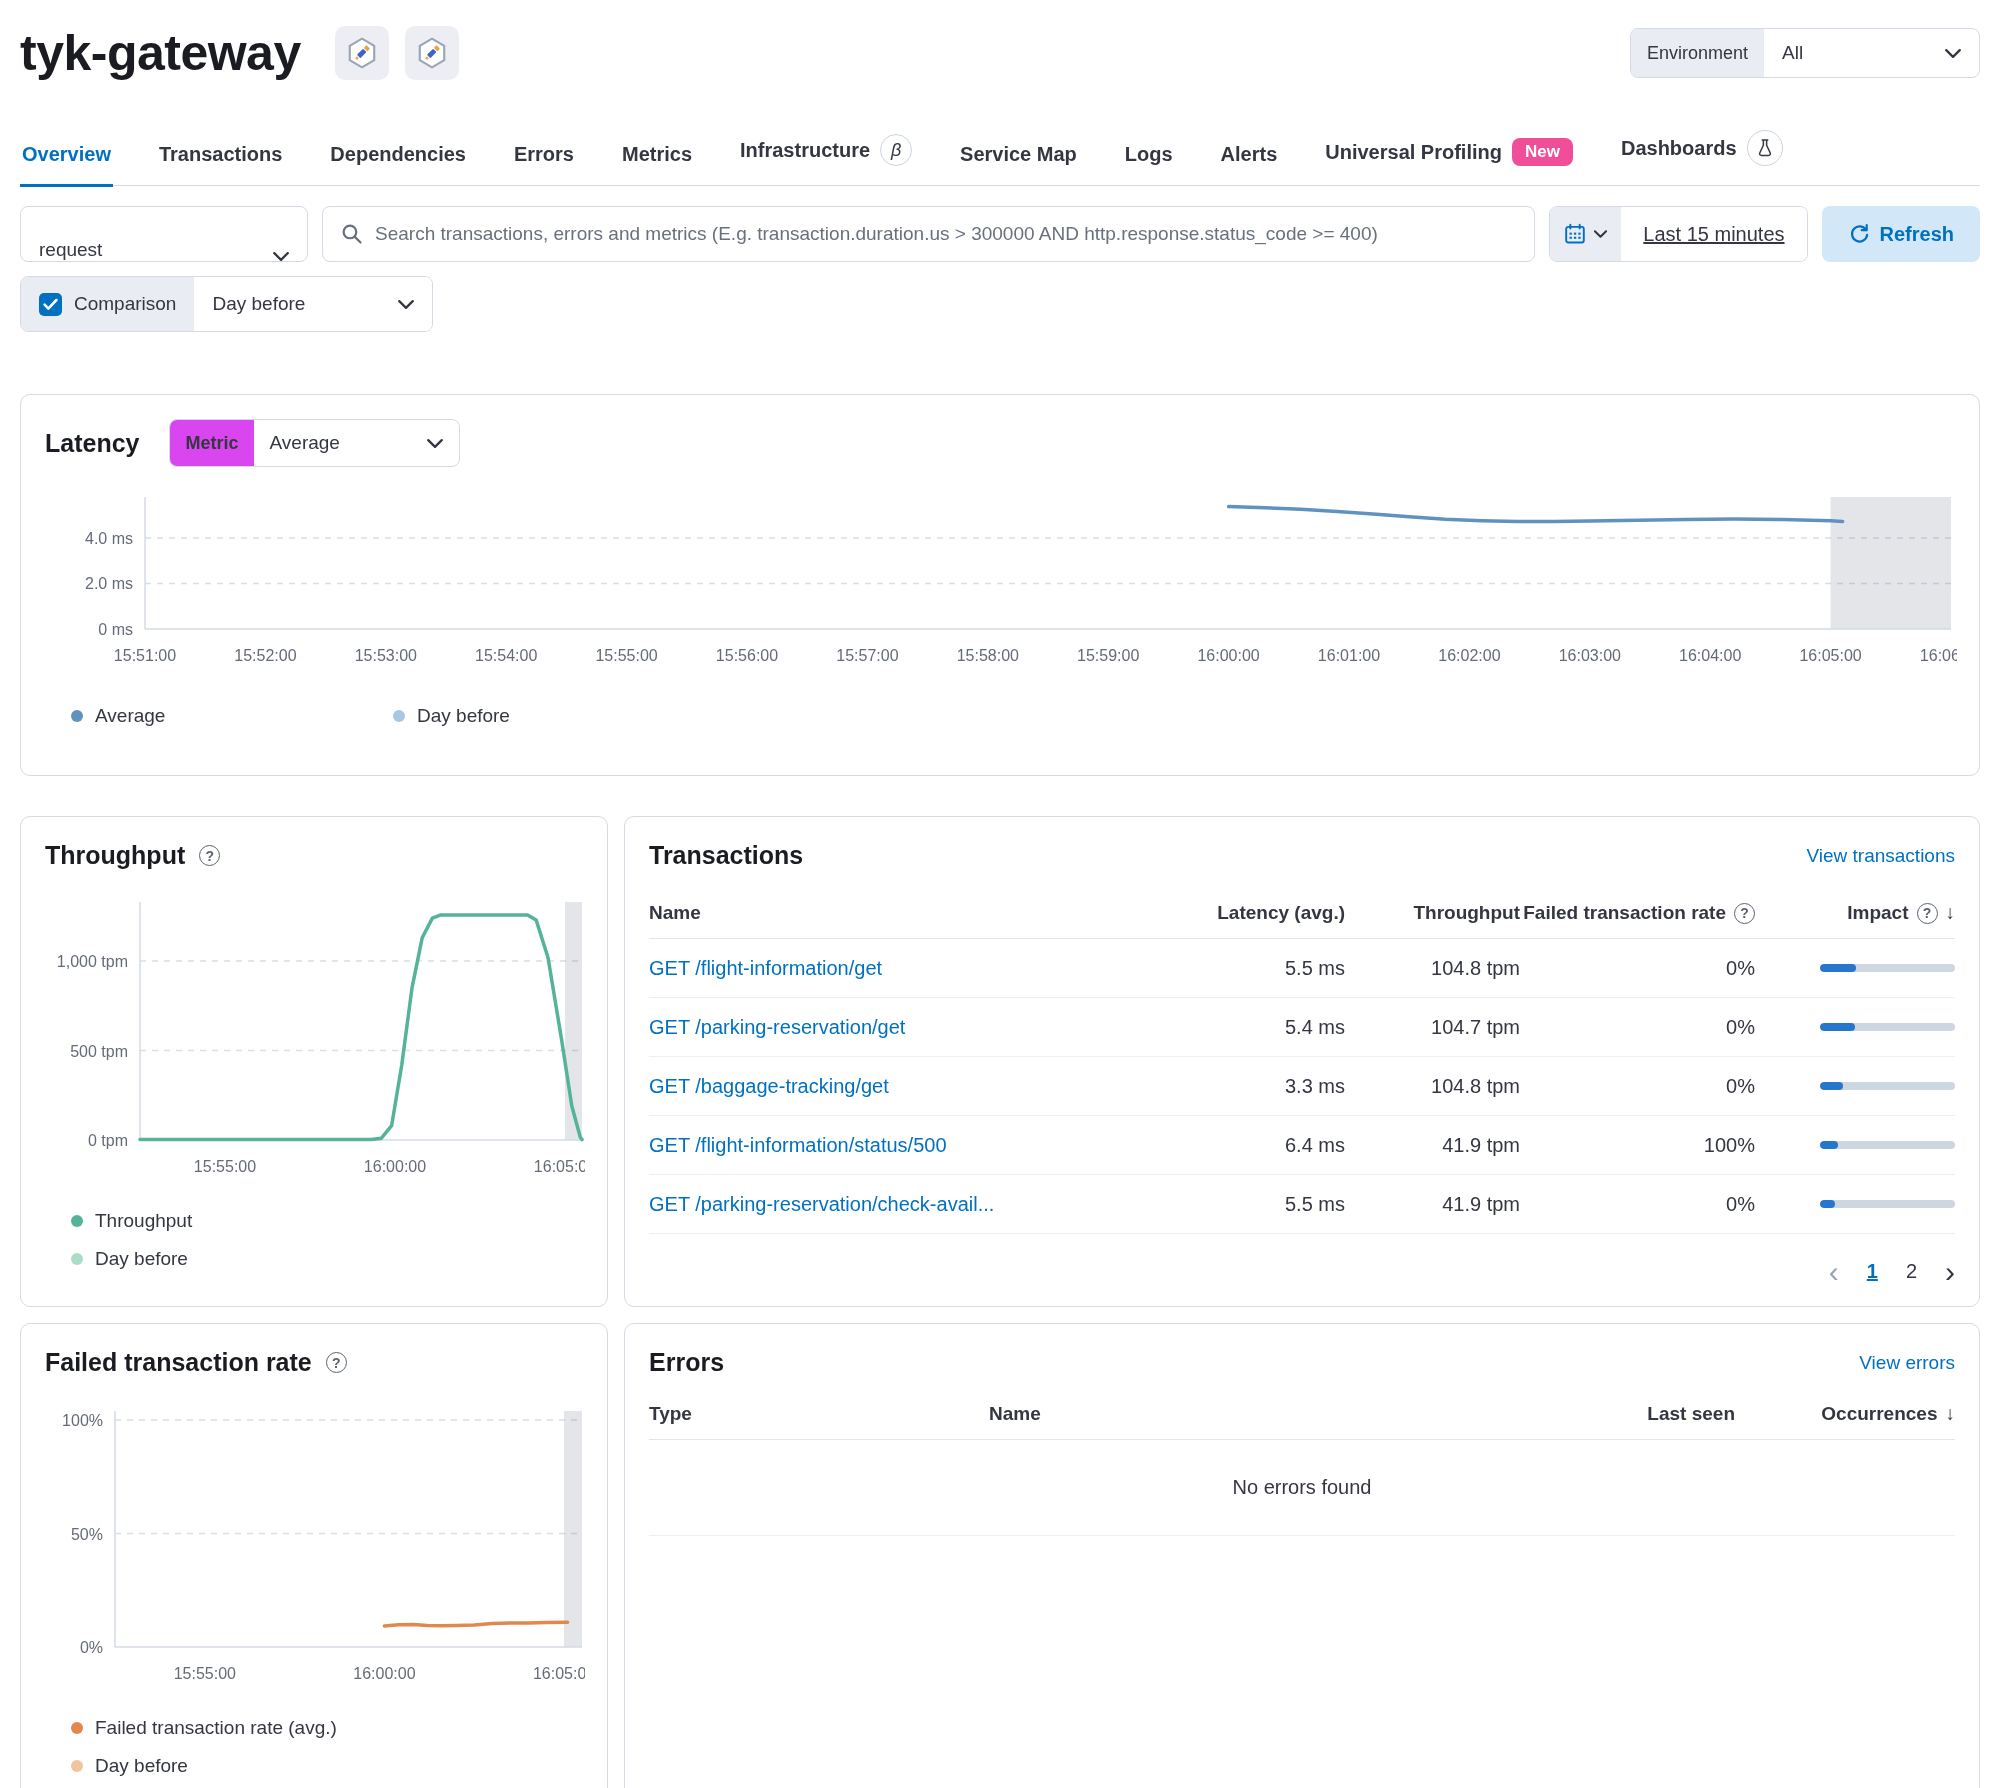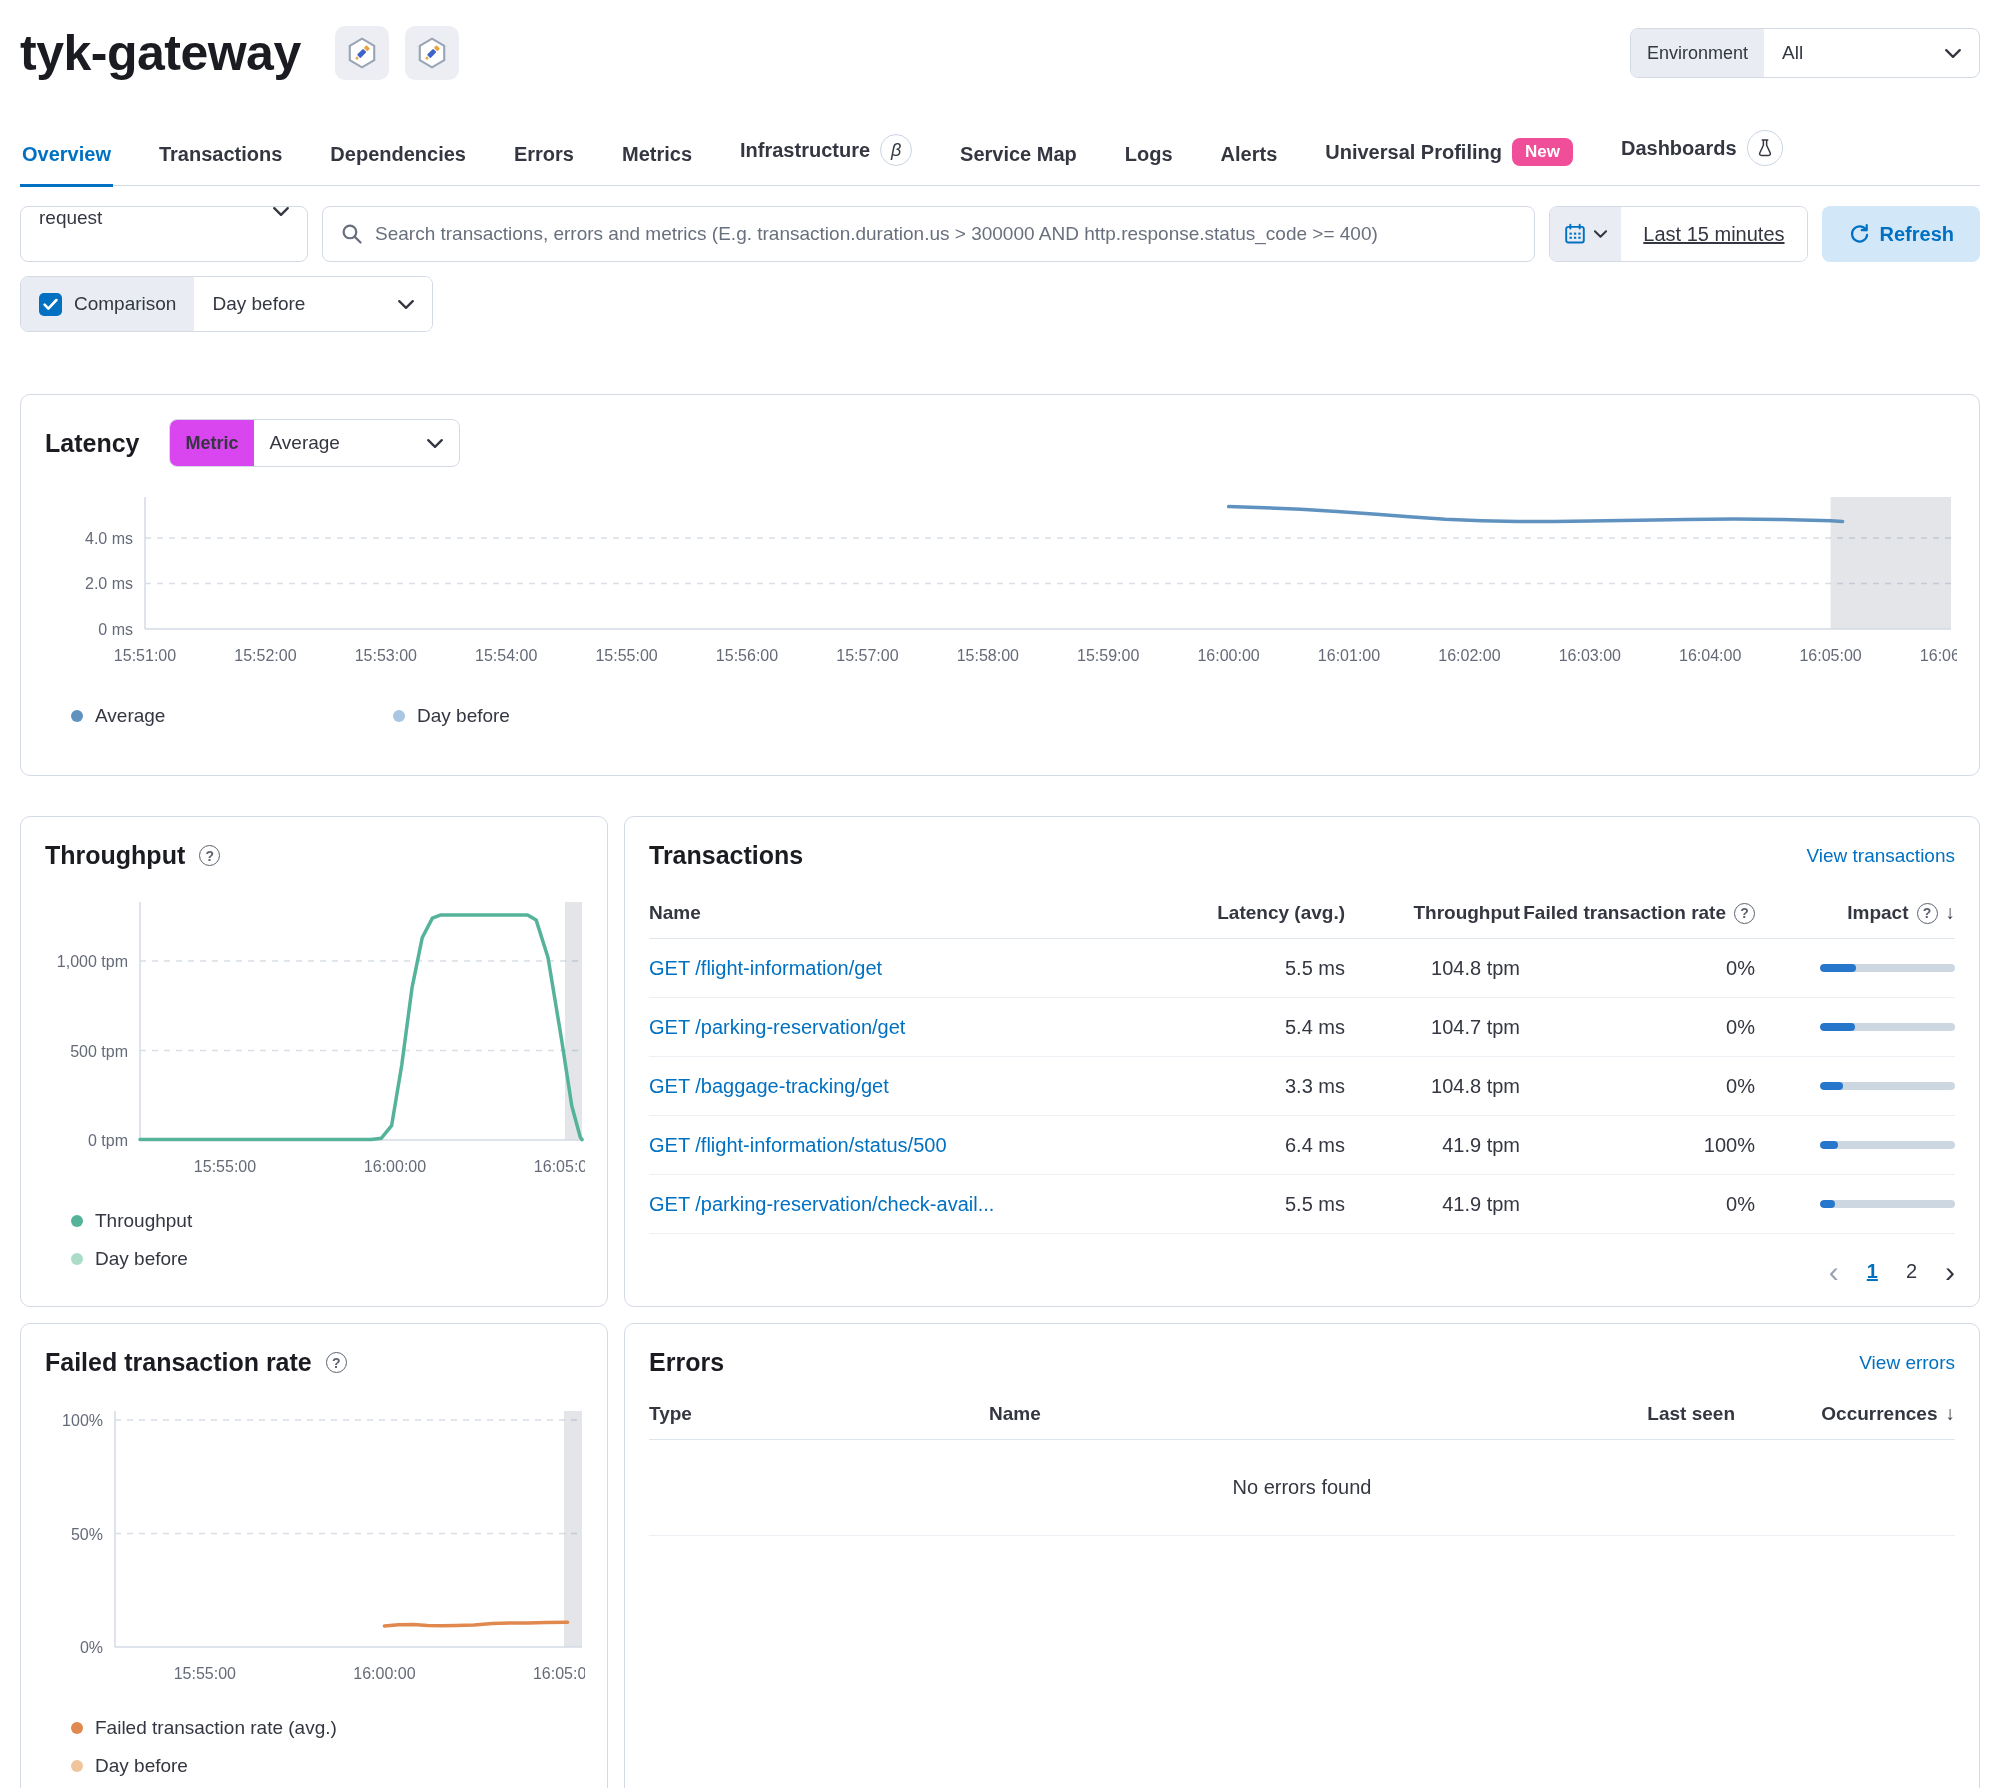--- a/index.html
+++ b/index.html
@@ -23,21 +23,21 @@
   
   .nav { display:flex; gap:44px; margin-top:42px; border-bottom:1px solid #d3dae6; align-items:flex-end; }
   .tab { display:flex; align-items:center; gap:10px; font-size:20px; font-weight:700; padding:6px 2px 18px 2px; border-bottom:3px solid transparent; margin-bottom:-2px; cursor:pointer; white-space:nowrap; }
   .tab.active { color:#0071c2; border-bottom-color:#0071c2; }
   .beta-badge { width:32px; height:32px; border-radius:50%; border:1px solid #c9d4e4; display:inline-flex; align-items:center; justify-content:center; font-size:18px; font-weight:400; font-style:italic; color:#343741; }
   .new-badge { background:#f04e98; color:#fff; font-size:17px; font-weight:700; padding:4px 13px; border-radius:8px; }
   .flask-circle { width:36px; height:36px; border-radius:50%; border:1px solid #c9d4e4; display:inline-flex; align-items:center; justify-content:center; }
 
   
   .filters { display:flex; gap:14px; margin-top:20px; }
-  .select-box { height:56px; border:1px solid #d3dae6; border-radius:8px; background:#fff; display:flex; align-items:flex-start; justify-content:space-between; padding:0 18px; cursor:pointer; }
+  .select-box { height:56px; border:1px solid #d3dae6; border-radius:8px; background:#fff; display:flex; align-items:flex-end; justify-content:space-between; padding:0 18px; cursor:pointer; }
   .query-type { width:288px; }
   .search-box { flex:1; height:56px; border:1px solid #d3dae6; border-radius:8px; background:#fff; display:flex; align-items:center; padding:0 18px; gap:12px; }
   .search-box input { border:none; outline:none; flex:1; font-size:19px; font-family:"Liberation Sans",sans-serif; color:#343741; background:transparent; min-width:0; }
   .search-box input::placeholder { color:#69707d; opacity:1; }
   .date-picker { height:56px; border:1px solid #d3dae6; border-radius:8px; display:flex; overflow:hidden; cursor:pointer; }
   .date-picker .cal-seg { background:#e9edf3; display:flex; align-items:center; gap:8px; padding:0 14px; }
   .date-picker .range-seg { display:flex; align-items:center; padding:0 22px; background:#fff; font-size:20px; white-space:nowrap;text-decoration:underline; }
   .refresh-btn { height:56px; border:none; border-radius:8px; background:#d2e7f8; color:#0071c2; font-size:20px; font-weight:700; font-family:"Liberation Sans",sans-serif; display:flex; align-items:center; gap:10px; padding:0 26px; cursor:pointer; }
 
   .comparison-row { margin-top:14px; }

